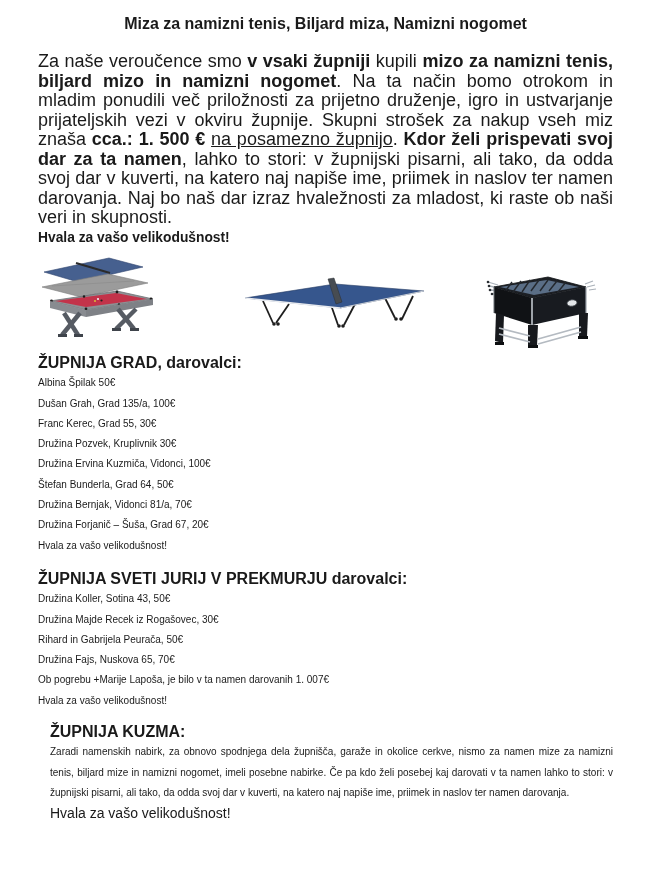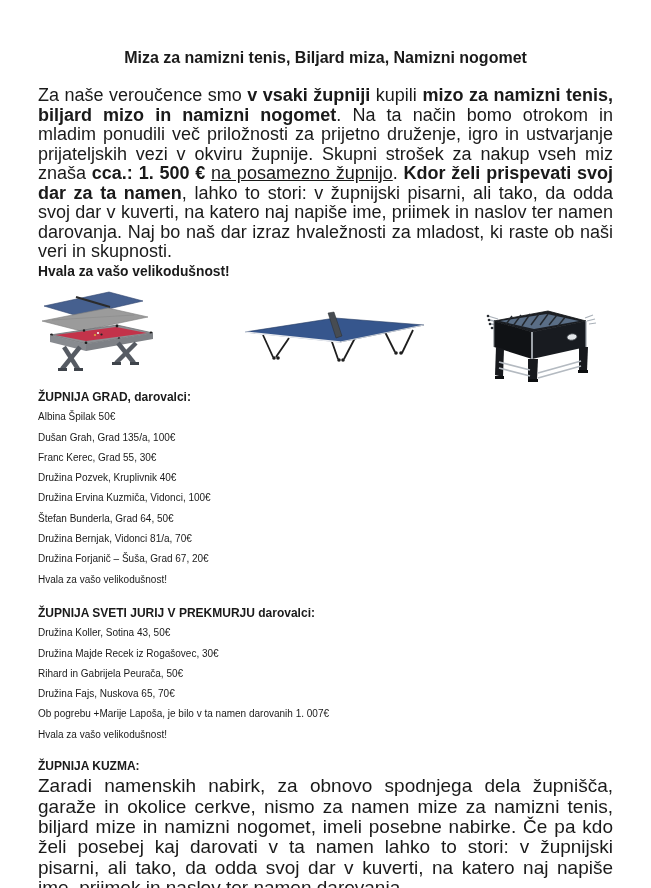--- a/index.html
+++ b/index.html
@@ -1,45 +1,45 @@
 <!DOCTYPE html>
 <html><head>
 <meta charset="utf-8">
 <style>
   html,body{margin:0;padding:0;background:#ffffff;}
   .page{
     position:relative;
     width:651px;height:888px;
     box-sizing:border-box;
-    padding:48px 38px 0 38px;
+    padding:14px 38px 0 38px;
     background:#ffffff;
     color:#1a1a1a;
     font-family:"Liberation Sans",sans-serif;
     overflow:hidden;
   }
   .title{
     font-size:16px;line-height:20px;font-weight:bold;
     text-align:center;margin:0 0 18px 0;
   }
   .para{
     font-size:18px;line-height:19.5px;
     text-align:justify;margin:0;
   }
   .b{font-weight:bold;}
   .u{text-decoration:underline;}
   .thanks-bold{font-weight:bold;font-size:13.8px;line-height:19.5px;margin:0;}
   .images-row{position:relative;height:100px;margin-top:6px;}
   .img-abs{position:absolute;}
   .sect{margin:0;}
-  .sect h2{font-size:12px;line-height:20.3px;font-weight:bold;margin:0;}
+  .sect h2{font-size:16px;line-height:20.3px;font-weight:bold;margin:0;}
   .line{font-size:10px;line-height:20.3px;white-space:pre;}
-  .sect-para{font-size:19px;line-height:20.3px;text-align:justify;margin:0;}
+  .sect-para{font-size:10px;line-height:20.3px;text-align:justify;margin:0;}
   .sect-thanks{font-size:14px;line-height:20.3px;margin:0;}
   #sect-jurij{margin-top:13px;}
-  #sect-kuzma{margin-top:11px;}
+  #sect-kuzma{margin-top:11px;margin-left:12px;}
 </style>
 </head>
 <body>
 
 <div class="page">
 
   <h1 class="title">Miza za namizni tenis, Biljard miza, Namizni nogomet</h1>
 
   <p class="para"><span>Za naše veroučence smo </span><span class="b">v vsaki župniji</span><span> kupili </span><span class="b">mizo za namizni tenis, biljard mizo in namizni nogomet</span><span>. Na ta način bomo otrokom in mladim ponudili več priložnosti za prijetno druženje, igro in ustvarjanje prijateljskih vezi v okviru župnije. Skupni strošek za nakup vseh miz znaša </span><span class="b">cca.: 1. 500 € </span><span class="u">na posamezno župnijo</span><span>. </span><span class="b">Kdor želi prispevati svoj dar za ta namen</span><span>, lahko to stori: v župnijski pisarni, ali tako, da odda svoj dar v kuverti, na katero naj napiše ime, priimek in naslov ter namen darovanja. Naj bo naš dar izraz hvaležnosti za mladost, ki raste ob naši veri in skupnosti.</span></p>
   <p class="thanks-bold">Hvala za vašo velikodušnost!</p>
@@ -159,21 +159,21 @@
     </svg>
   </div>
 
   <section class="sect" id="sect-grad">
     <h2>ŽUPNIJA GRAD, darovalci:</h2>
     <div>
 
     <div class="line">Albina Špilak 50€</div>
         <div class="line">Dušan Grah, Grad 135/a, 100€</div>
         <div class="line">Franc Kerec, Grad 55, 30€</div>
-        <div class="line">Družina Pozvek, Kruplivnik 40€</div>
+        <div class="line">Družina Pozvek, Kruplivnik 30€</div>
         <div class="line">Družina Ervina Kuzmiča, Vidonci, 100€</div>
         <div class="line">Štefan Bunderla, Grad 64, 50€</div>
         <div class="line">Družina Bernjak, Vidonci 81/a, 70€</div>
         <div class="line">Družina Forjanič – Šuša, Grad 67, 20€</div>
         <div class="line">Hvala za vašo velikodušnost!</div>
       </div>
   </section>
 
   <section class="sect" id="sect-jurij">
     <h2>ŽUPNIJA SVETI JURIJ V PREKMURJU darovalci:</h2>

